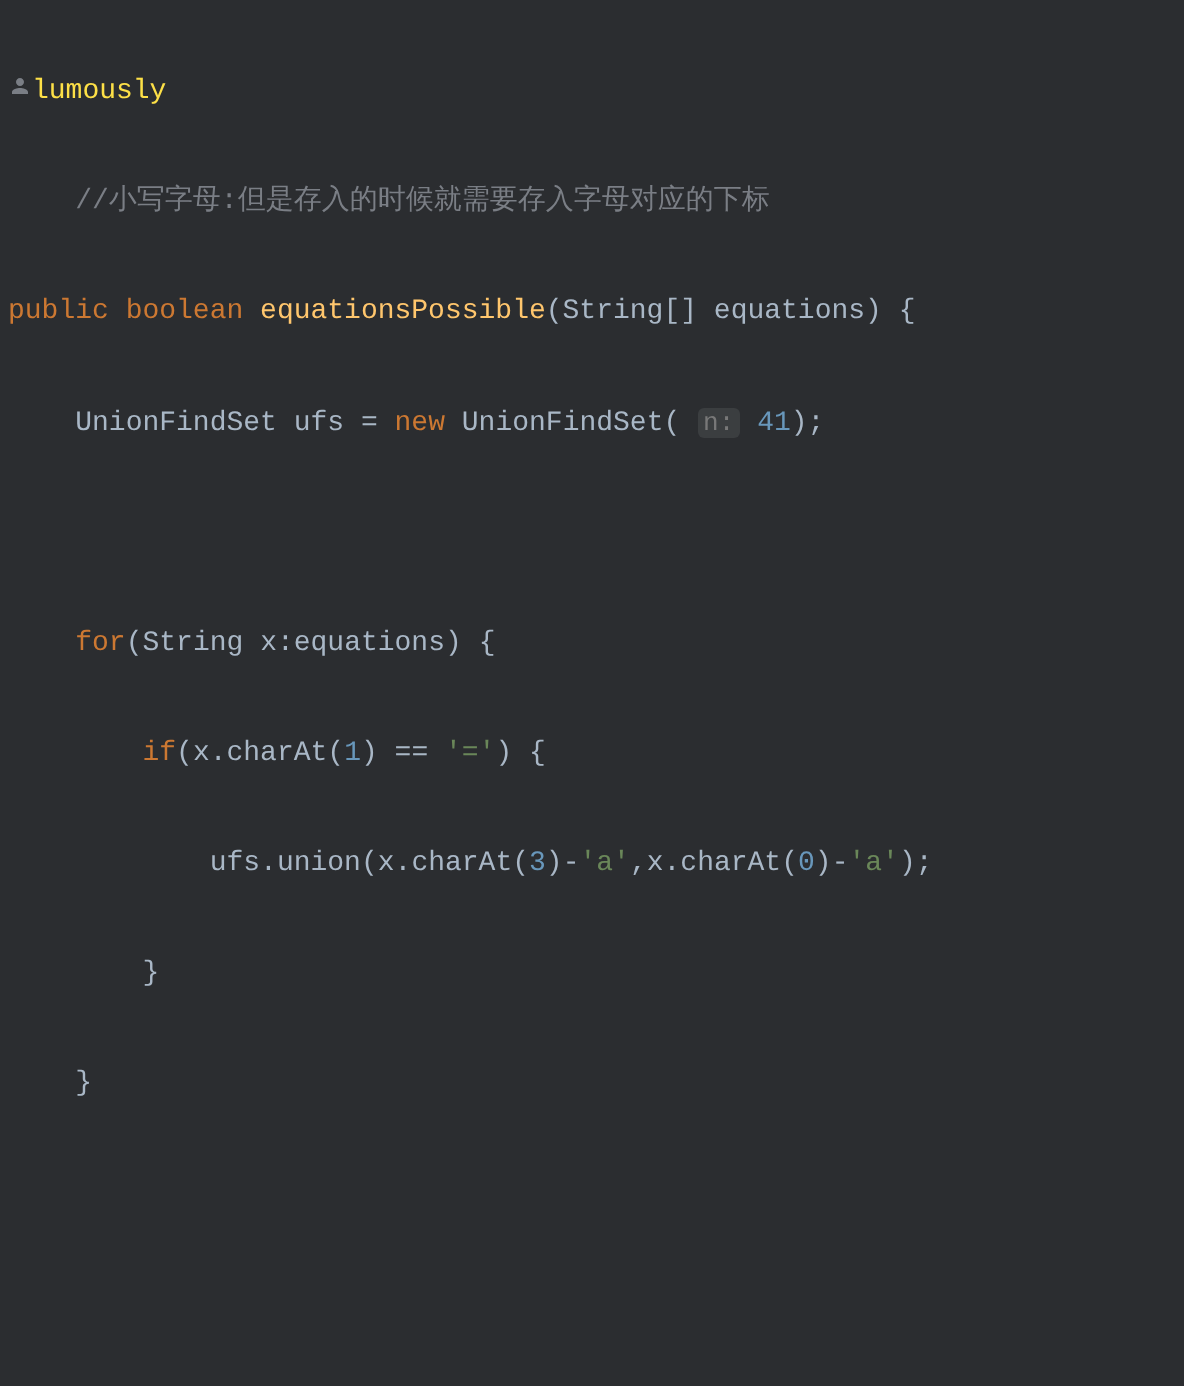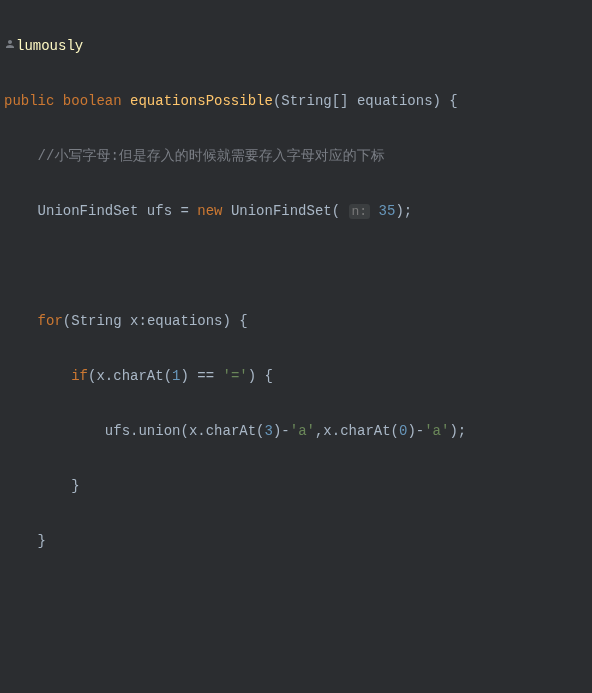--- a/index.html
+++ b/index.html
@@ -34,21 +34,21 @@
       background: #3b3e40; 
       color: #787878; 
       padding: 0 3px; 
       border-radius: 3px;
       font-size: 13px;
     }
     .author-line {
       display: flex;
       align-items: center;
       gap: 6px;
-      color: #fef9c3;
+      color: #fde047;
       line-height: 27.5px;
     }
     .author-icon {
       width: 12px;
       height: 12px;
       display: inline-block;
     }
     .author-icon svg {
       width: 100%;
       height: 100%;
@@ -56,23 +56,23 @@
     }
     .line { display: block; }
   </style>
 </head>
 <body>
 
 <div class="code-area">
 <span class="line author-line"><span class="author-icon"><svg viewBox="0 0 24 24">
           <path d="M12 12c2.21 0 4-1.79 4-4s-1.79-4-4-4-4 1.79-4 4 1.79 4 4 4zm0 2c-2.67 0-8 1.34-8 4v2h16v-2c0-2.66-5.33-4-8-4z"></path>
         </svg></span><span>lumously</span></span>
+<span class="line">    <span class="comment">//小写字母:但是存入的时候就需要存入字母对应的下标</span></span>
 <span class="line"><span class="keyword">public</span> <span class="keyword">boolean</span> <span class="method-name">equationsPossible</span><span class="paren">(</span><span class="type">String</span><span>[</span><span>]</span> <span class="var">equations</span><span class="paren">)</span> <span>{</span></span>
-<span class="line">    <span class="comment">//小写字母:但是存入的时候就需要存入字母对应的下标</span></span>
-<span class="line">    <span class="type">UnionFindSet</span> <span class="var">ufs</span><span> = </span><span class="keyword">new</span> <span class="type">UnionFindSet</span><span>(</span> <span class="hint-label">n:</span> <span class="number">35</span><span>)</span><span>;</span></span>
+<span class="line">    <span class="type">UnionFindSet</span> <span class="var">ufs</span><span> = </span><span class="keyword">new</span> <span class="type">UnionFindSet</span><span>(</span> <span class="hint-label">n:</span> <span class="number">41</span><span>)</span><span>;</span></span>
 <span class="line"> </span>
 <span class="line">    <span class="keyword">for</span><span>(</span><span class="type">String</span> <span class="var">x</span><span>:</span><span class="var">equations</span><span>)</span> <span>{</span></span>
 <span class="line">        <span class="keyword">if</span><span>(</span><span class="var">x</span><span>.</span><span>charAt</span><span>(</span><span class="number">1</span><span>)</span><span> == </span><span class="string">'='</span><span>)</span> <span>{</span></span>
 <span class="line">            <span class="var">ufs</span><span>.</span><span>union</span><span>(</span><span class="var">x</span><span>.</span><span>charAt</span><span>(</span><span class="number">3</span><span>)</span><span>-</span><span class="string">'a'</span><span>,</span><span class="var">x</span><span>.</span><span>charAt</span><span>(</span><span class="number">0</span><span>)</span><span>-</span><span class="string">'a'</span><span>)</span><span>;</span></span>
 <span class="line">        <span>}</span></span>
 <span class="line">    <span>}</span></span>
 <span class="line"> </span>
 
 
 

